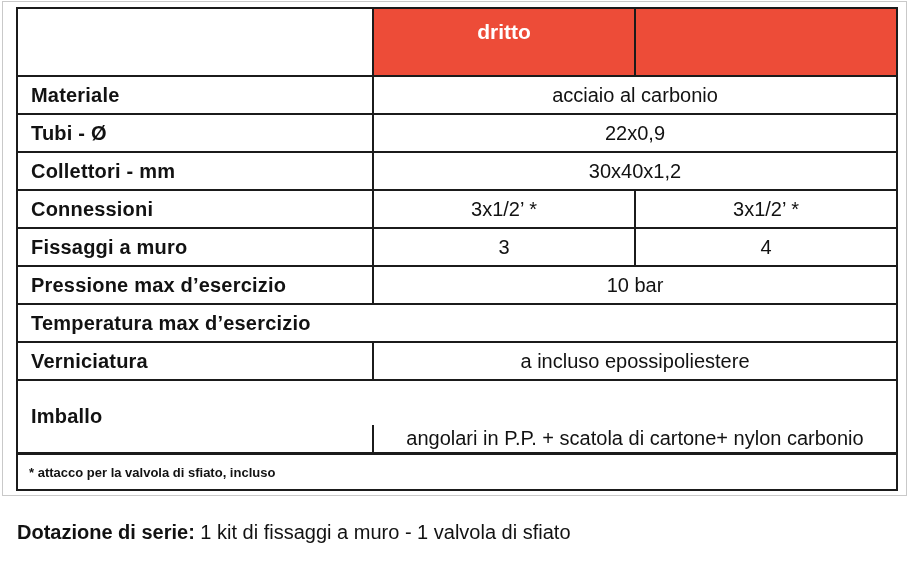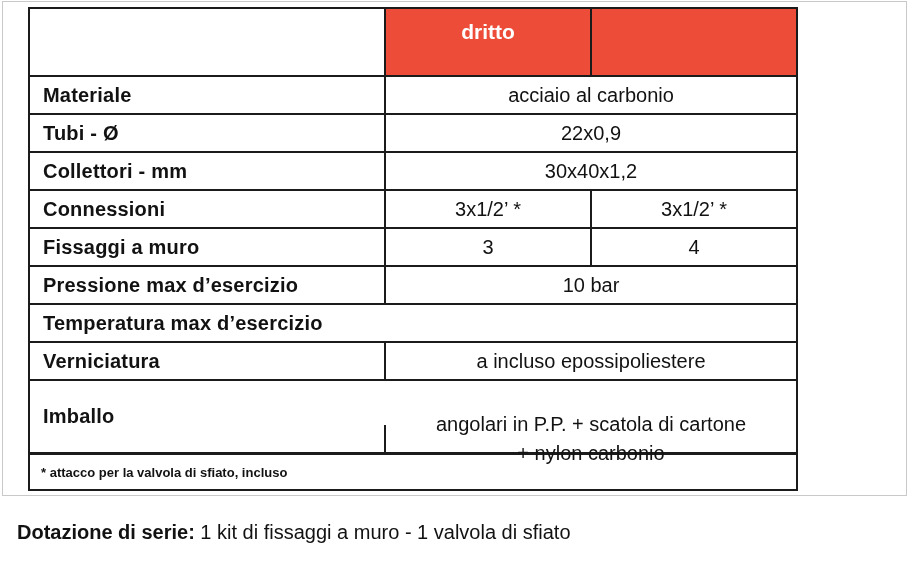--- a/index.html
+++ b/index.html
@@ -12,22 +12,22 @@
     overflow: hidden;
   }
   .outer-frame {
     position: absolute;
     left: 2px; top: 1px;
     width: 905px; height: 495px;
     border: 1px solid #c9c9c9;
   }
   .spec-table {
     position: absolute;
-    left: 28px; top: 7px;
-    width: 770px;
+    left: 16px; top: 7px;
+    width: 882px;
     background: #ffffff;
     border: 2px solid var(--border, #1b1b1b);
   }
   .trow {
     display: flex;
     align-items: stretch;
     border-top: 2px solid var(--border, #1b1b1b);
   }
   .trow.header-row { border-top: none; height: 66px; }
   .trow.std { height: 38px; }
@@ -46,21 +46,21 @@
   .cell-value {
     flex: 1 1 0;
     display: flex;
     align-items: center;
     justify-content: center;
     border-left: 2px solid var(--border, #1b1b1b);
     font-size: 20px;
     text-align: right;
   }
   .cell-value.multiline {
-    flex-direction: column;
+    flex-direction: row;
     line-height: 29px;
     margin-top: 44px;
   }
   .header-blank {
     width: 354px;
     background: #ffffff;
   }
   .header-cell {
     flex: 1 1 0;
     border-left: 2px solid var(--border, #1b1b1b);

